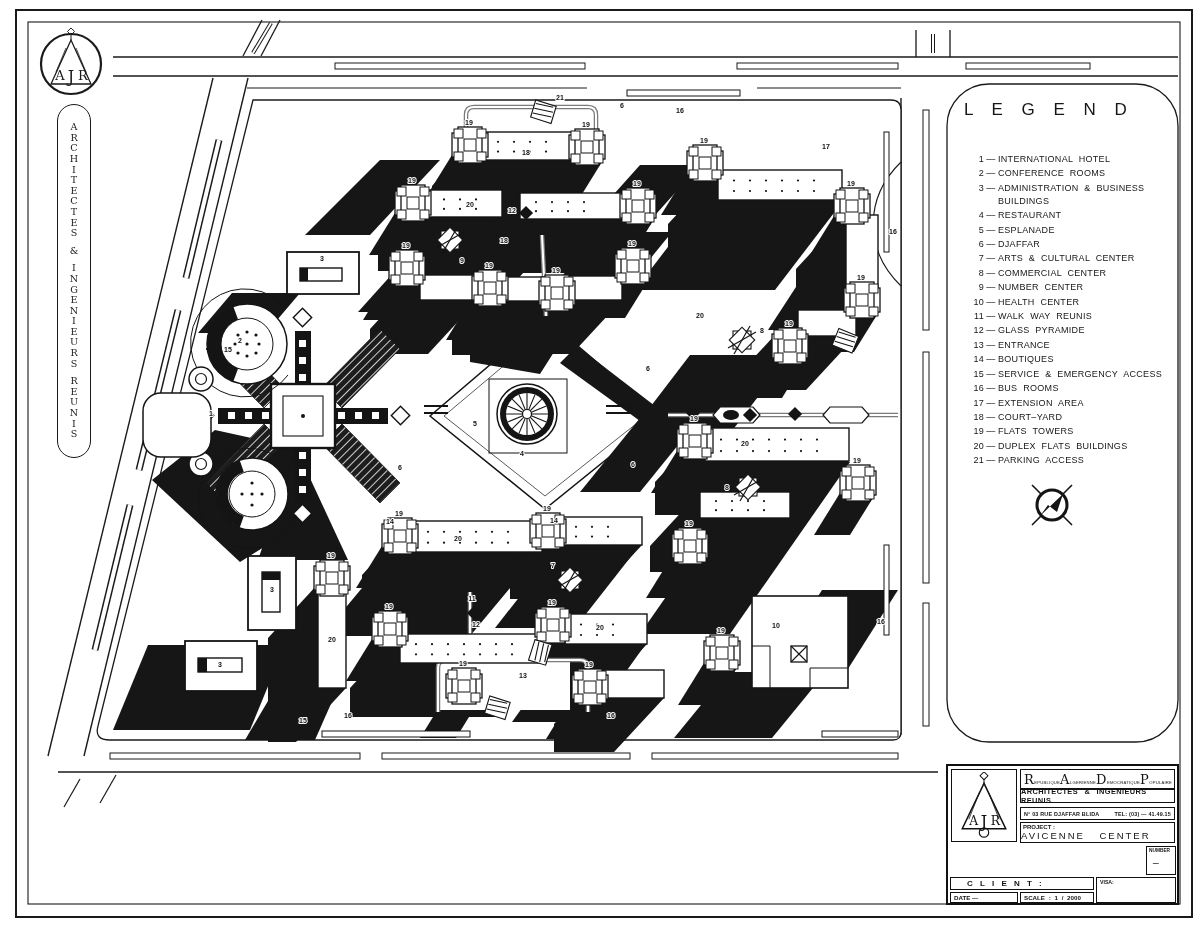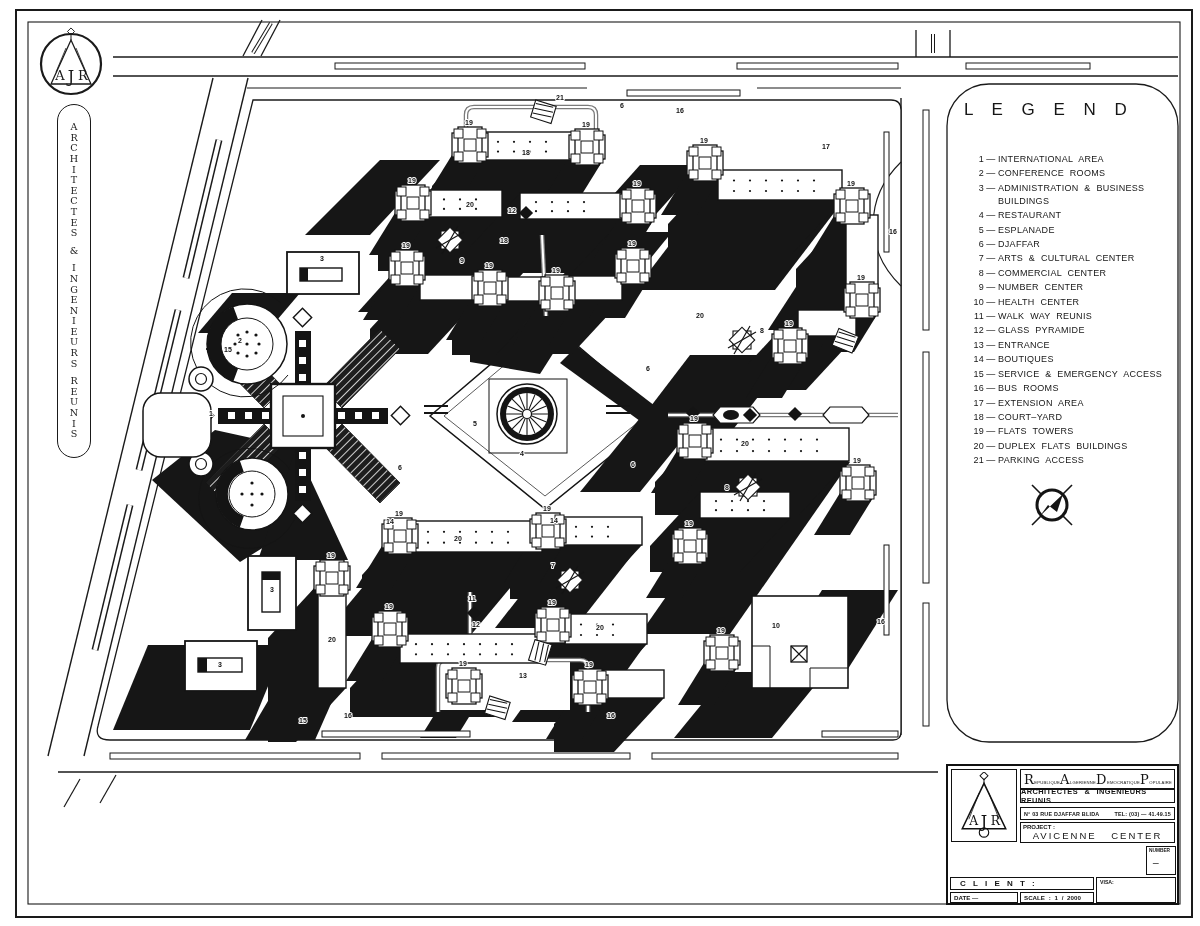--- a/index.html
+++ b/index.html
@@ -29,29 +29,29 @@
   .tb-r1{left:72px;top:3px;width:155px;height:20px;display:flex;align-items:center;justify-content:space-around;padding:0 3px;}
   .tb-r1 .big{font-family:"DejaVu Serif",serif;font-size:13px;line-height:13px;}
   .tb-r1 .sm{font-size:4.2px;letter-spacing:.2px;margin-left:.5px;}
   .tb-r1 .wd{display:flex;align-items:baseline;}
   .tb-r2{left:72px;top:23px;width:155px;height:14px;display:flex;align-items:center;justify-content:center;
          font-size:7.4px;font-weight:bold;letter-spacing:.4px;word-spacing:4px;}
   .tb-r3{left:72px;top:41px;width:155px;height:13px;display:flex;align-items:center;justify-content:space-between;
          font-size:5.4px;font-weight:bold;padding:0 3px;letter-spacing:.2px;}
   .tb-r4{left:72px;top:56px;width:155px;height:21px;}
   .tb-r4 .cap{font-size:6px;font-weight:bold;margin:1px 0 0 2px;}
-  .tb-r4 .val{text-align:center;font-size:9.5px;letter-spacing:2px;word-spacing:10px;margin-top:0px;}
+  .tb-r4 .val{font-size:9.5px;letter-spacing:2px;word-spacing:10px;margin-top:0px;}
   .tb-doc{left:2px;top:79px;width:194px;height:30px;}
   .tb-doc .cap{font-size:6.6px;font-weight:bold;letter-spacing:1px;margin:1px 0 0 3px;}
   .tb-doc .val{text-align:center;font-size:14px;letter-spacing:5px;word-spacing:14px;margin-top:-1px;}
   .tb-num{left:198px;top:80px;width:30px;height:29px;}
   .tb-num .cap{font-size:4.8px;font-weight:bold;margin:1px 0 0 2px;}
   .tb-num .val{font-size:10px;margin:0 0 0 6px;}
   .tb-client{left:2px;top:111px;width:144px;height:13px;font-size:8px;font-weight:bold;letter-spacing:2.5px;
-             display:flex;align-items:center;padding-left:9px;}
+             display:flex;align-items:center;padding-left:16px;}
   .tb-visa{left:148px;top:111px;width:80px;height:26px;font-size:5.2px;font-weight:bold;padding:1px 0 0 3px;}
   .tb-date{left:2px;top:126px;width:68px;height:11px;font-size:6.2px;font-weight:bold;display:flex;align-items:center;padding-left:3px;}
   .tb-scale{left:72px;top:126px;width:74px;height:11px;font-size:6.2px;font-weight:bold;display:flex;align-items:center;padding-left:3px;word-spacing:2px;}
 </style>
 </head>
 <body>
 
 <div id="sheet">
 
 <svg id="plan-svg" width="1200" height="926" viewBox="0 0 1200 926">
@@ -621,21 +621,21 @@
       <div class="ch">I</div>
       <div class="ch">S</div>
     </div>
 
 <div id="legend">
   <div id="legend-title">L E G E N D</div>
   <div id="legend-items">
         <div class="litem">
           <span class="num">1</span>
           <span class="dash">—</span>
-          <span class="txt">INTERNATIONAL  AREA</span>
+          <span class="txt">INTERNATIONAL  HOTEL</span>
         </div>
         <div class="litem">
           <span class="num">2</span>
           <span class="dash">—</span>
           <span class="txt">CONFERENCE  ROOMS</span>
         </div>
         <div class="litem">
           <span class="num">3</span>
           <span class="dash">—</span>
           <span class="txt">ADMINISTRATION  &amp;  BUSINESS</span>

